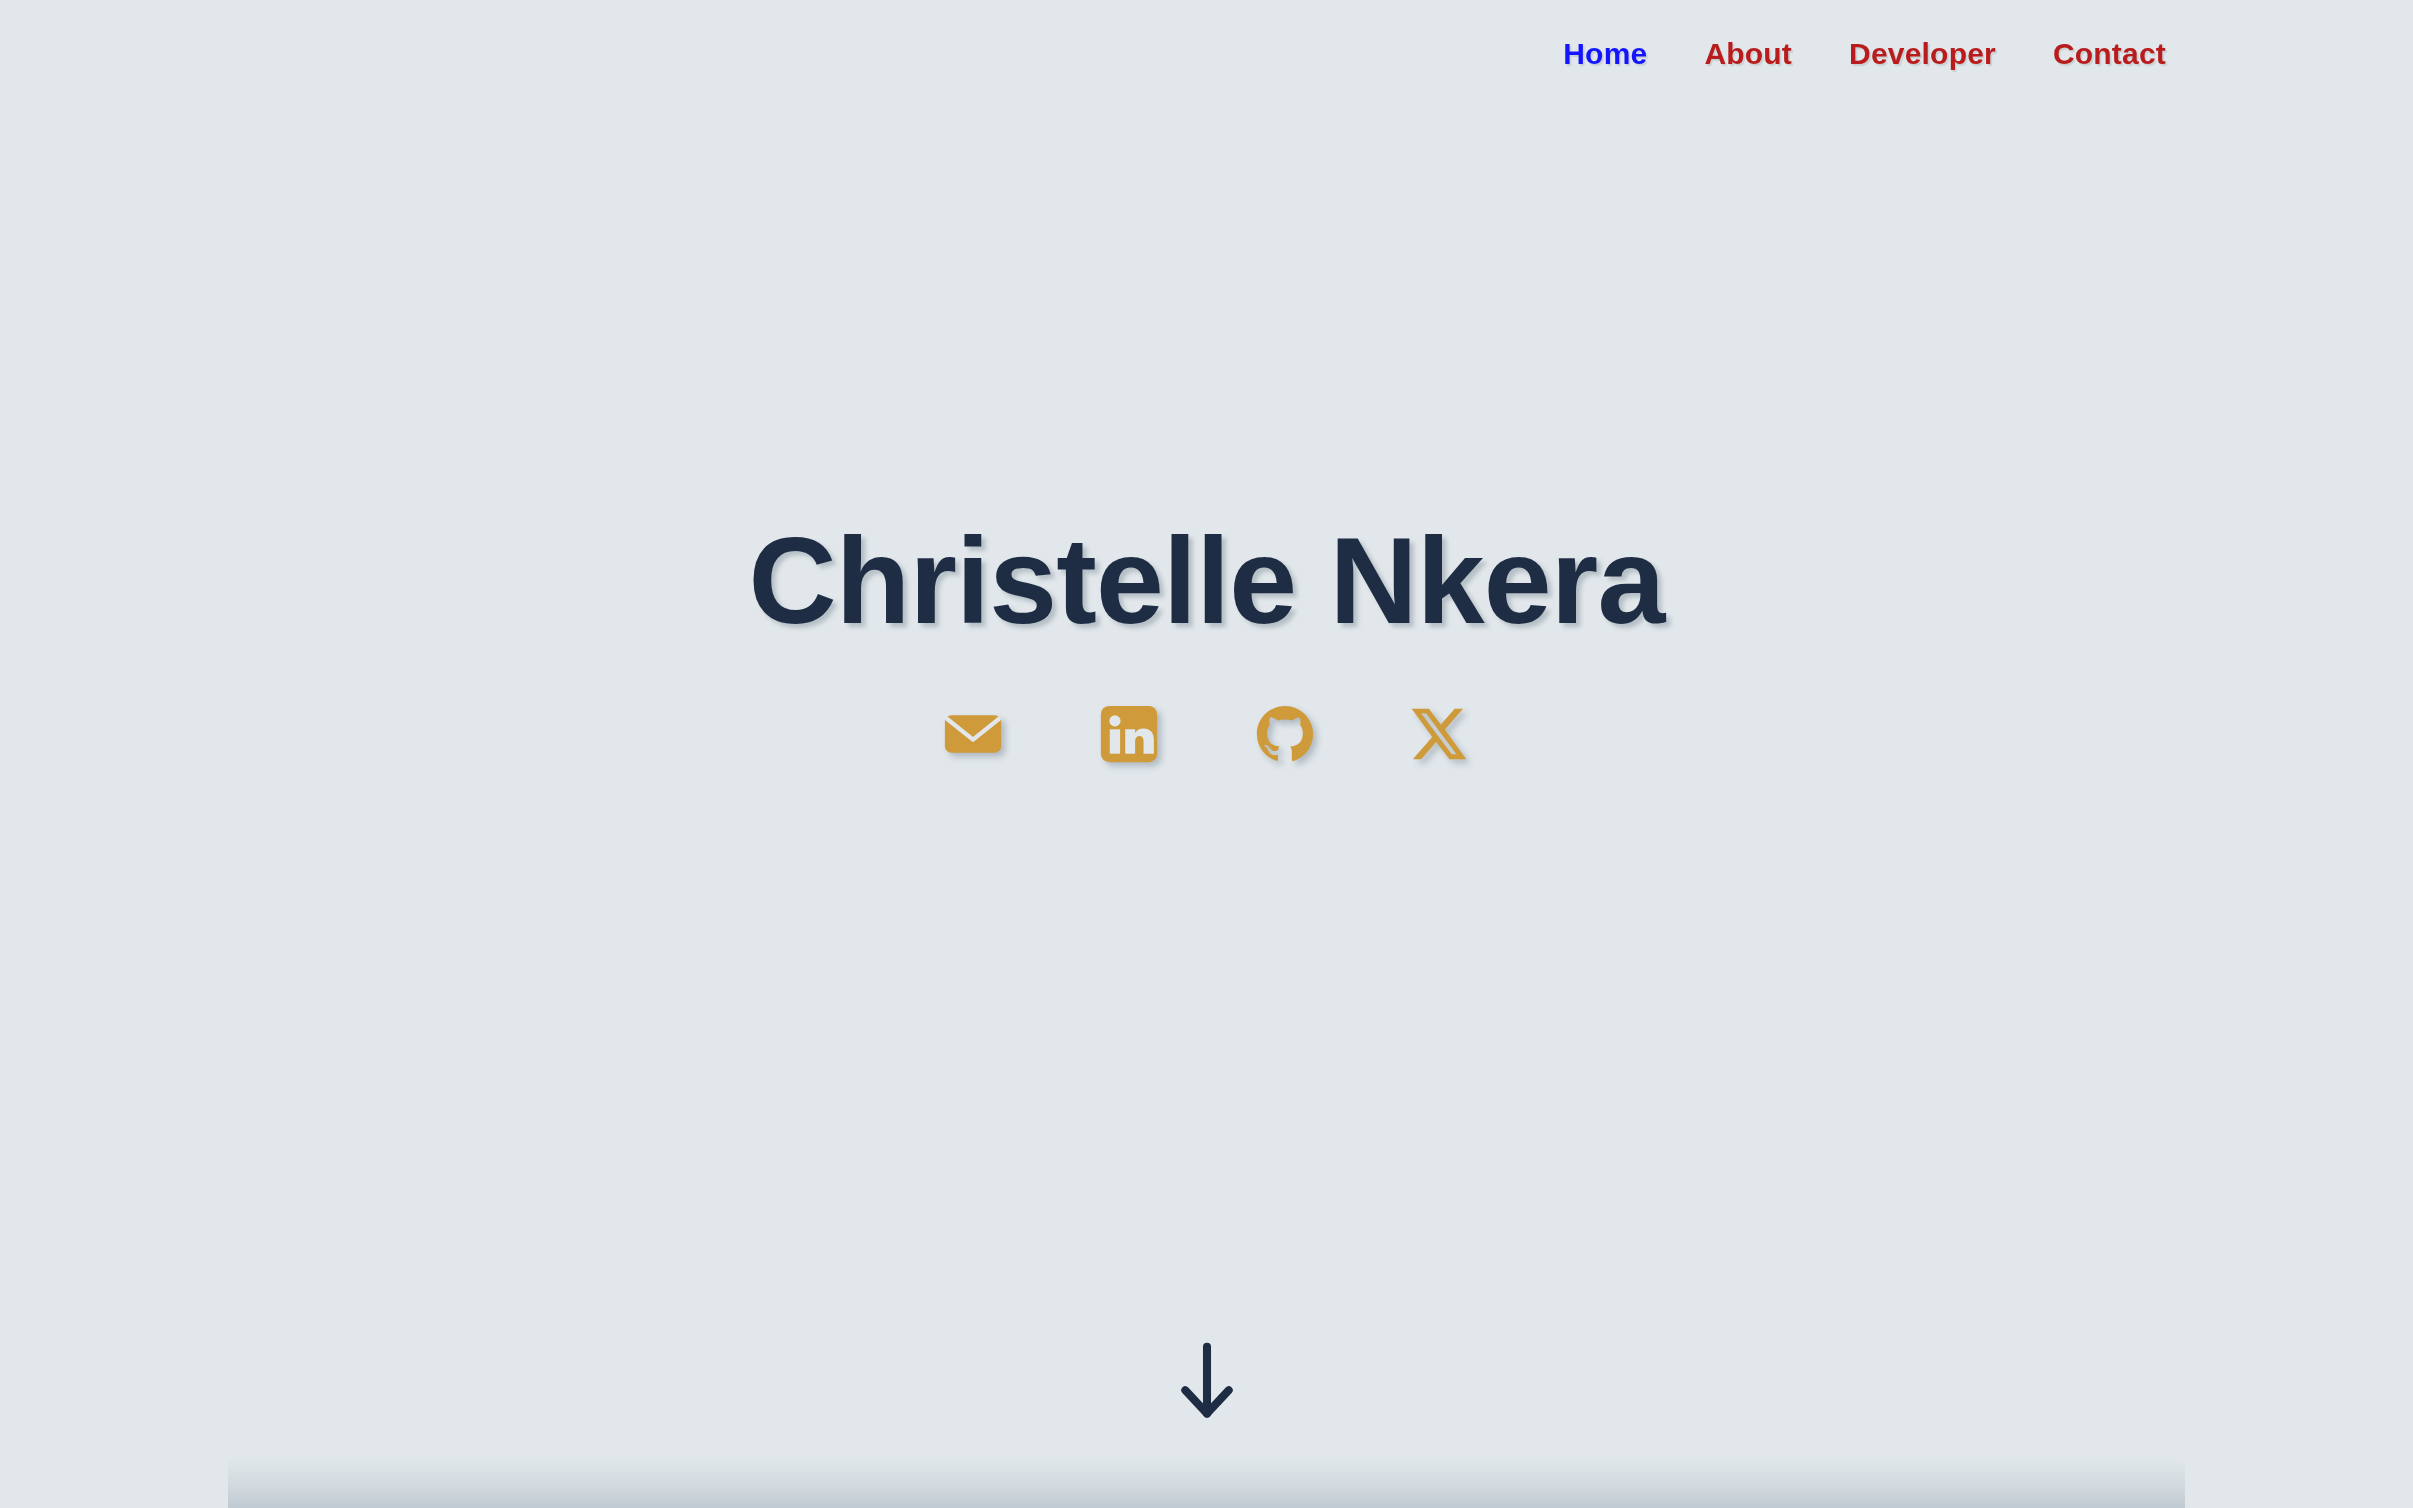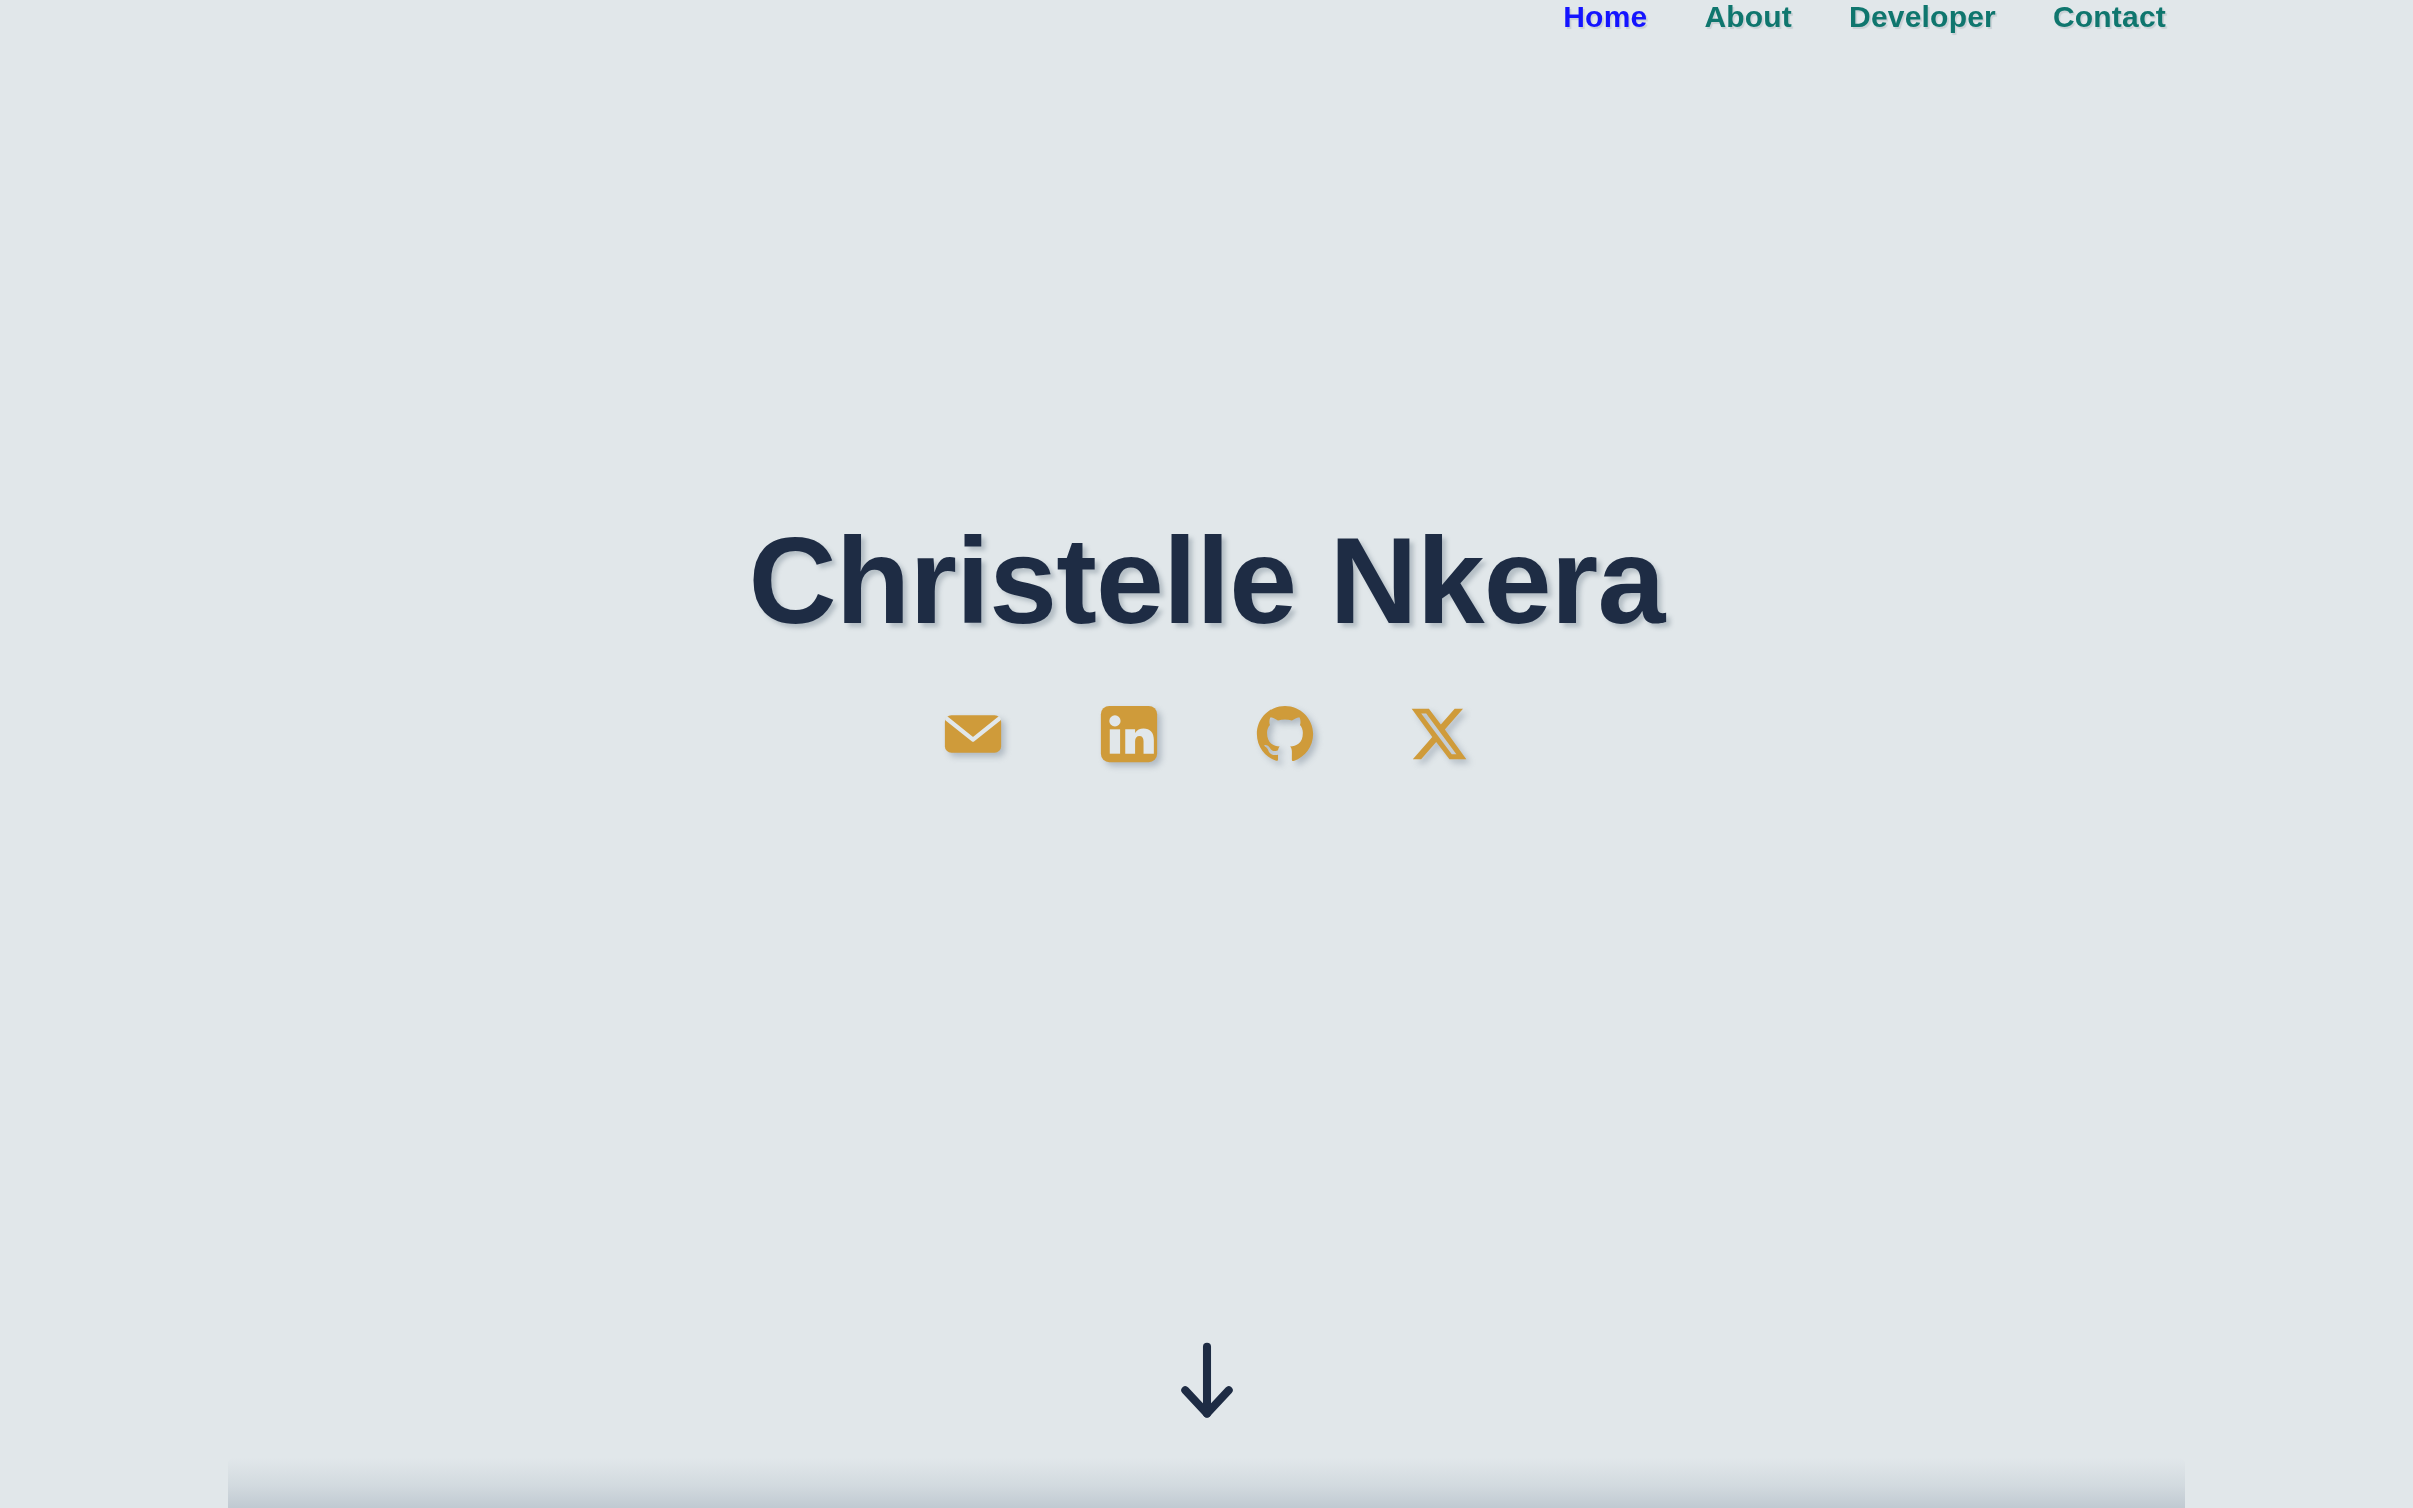--- a/index.html
+++ b/index.html
@@ -16,38 +16,38 @@
     font-family:"Liberation Sans", sans-serif;
     position:relative;
   }
 
   
   .navbar {
     position:absolute;
     top:0; left:0; right:0;
     height:107px;
     display:flex;
-    align-items:flex-start;
+    align-items:center;
     justify-content:flex-end;
     padding-right:247px;
     z-index:5;
   }
 
   .nav-list {
     display:flex;
     align-items:center;
     gap:57px;
     list-style:none;
   }
 
   .nav-link {
     font-size:30px;
     font-weight:bold;
     letter-spacing:0.2px;
-    color:#0f766e;
+    color:#b91c1c;
     text-decoration:none;
     cursor:pointer;
     white-space:nowrap;
     text-shadow:1.7px 1.7px 0.8px rgba(120,130,140,0.22);
   }
   .nav-link.is-active { color:#1414ff; }
 
   
   .hero {
     position:absolute;

